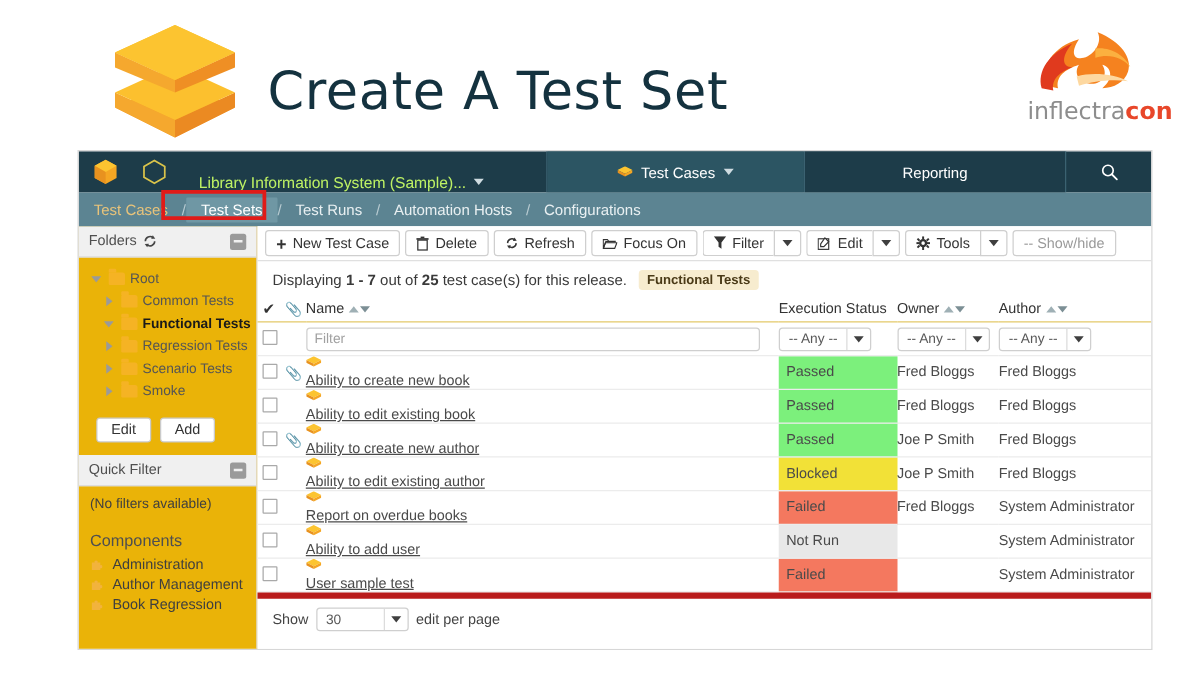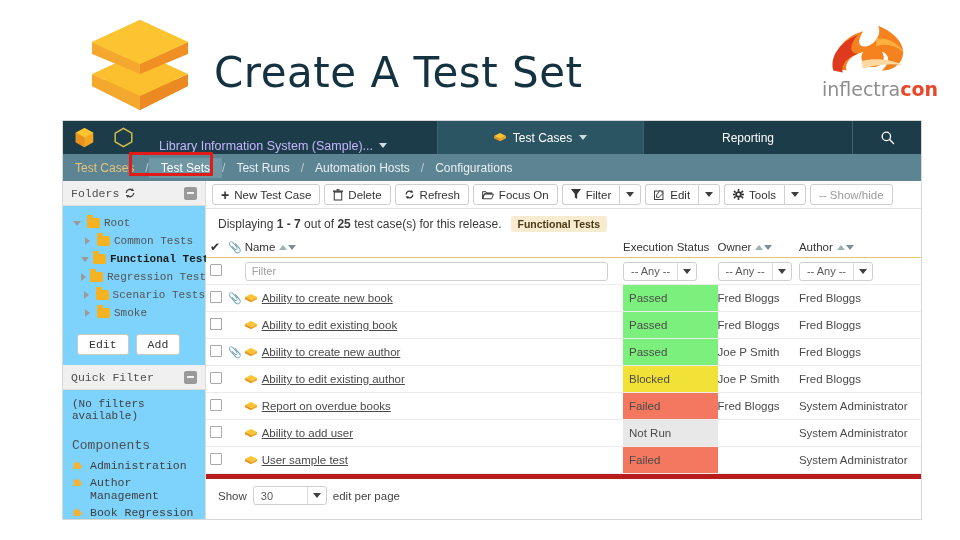--- a/index.html
+++ b/index.html
@@ -41,21 +41,21 @@
 
   
   .topbar {
     position: relative; height: 33px; background: #1d3c49;
     display: flex; align-items: center;
   }
   .tb-logo { width: 42px; display: flex; justify-content: center; align-items: center; }
   .hexo { width: 21px; height: 21px; }
   .tb-hex2 { width: 36px; display: flex; justify-content: center; align-items: center; }
   .tb-project {
-    color: #c4b5fd; font-size: 12.5px; padding-left: 18px; white-space: nowrap;
+    color: #bef264; font-size: 12.5px; padding-left: 18px; white-space: nowrap;
     display: flex; align-items: center; gap: 6px; margin-top: 16px;
   }
   .caret { width: 0; height: 0; border-left: 4px solid transparent;
            border-right: 4px solid transparent; border-top: 5px solid #cfdce1; }
   .tb-spacer { flex: 1; }
   .tb-tab {
     height: 33px; display: flex; align-items: center; gap: 7px;
     padding: 0 16px; color: #ffffff; font-size: 12px; white-space: nowrap;
   }
   .tb-tab.active { background: #2c5563; width: 205px; justify-content: center; }
@@ -72,21 +72,21 @@
   .ns-item.first { color: #e8c37a; padding-left: 12px; }
   .ns-item.sel { background: #6f97a4; color: #ffffff; padding: 3px 12px; border-radius: 1px; }
   .ns-sep { color: #b9ccd2; }
   .redbox {
     position: absolute; left: 66px; top: 31px; width: 84px; height: 24px;
     border: 3px solid #e01b18; z-index: 6;
   }
 
   
   .body-split { display: flex; height: 340px; }
-  .sidebar { width: 143px; border-right: 1px solid #dcdcdc; background: #7dd3fc; font-family: Liberation Mono, monospace; }
+  .sidebar { width: 143px; border-right: 1px solid #dcdcdc; background: #eab308; }
   .panel-head {
     height: 25px; background: #f0f0f0; border-bottom: 1px solid #dcdcdc;
     display: flex; align-items: center; padding: 0 8px; gap: 5px;
     color: #4f4f4f; font-size: 11.5px;
   }
   .ph-spacer { flex: 1; }
   .minus-btn {
     width: 13px; height: 13px; background: #9a9a9a; border-radius: 2px;
     display: flex; align-items: center; justify-content: center;
   }
@@ -169,21 +169,21 @@
   .filter-input {
     width: 96%; height: 19px; border: 1px solid #cfcfcf; border-radius: 3px;
     color: #a0a0a0; font-size: 11px; display: flex; align-items: center; padding: 0 6px;
   }
   .selwrap {
     display: inline-flex; align-items: center; border: 1px solid #cfcfcf;
     border-radius: 3px; height: 19px; background: #fff; overflow: hidden;
   }
   .selwrap .sv { padding: 0 7px; font-size: 11px; color: #5a5a5a; white-space: nowrap; }
   .selwrap .sa { border-left: 1px solid #dcdcdc; padding: 0 5px; display: flex; align-items: center; height: 100%; }
-  .namecell { display: flex; align-items: center; gap: 5px; }
+  .namecell { display: flex; align-items: flex-start; gap: 5px; flex-direction: column; }
   .diamond { width: 12px; height: 9px; flex: none; }
   .tname { color: #4a4a4a; text-decoration: underline; white-space: nowrap; }
   .statuscell { padding-left: 6px; font-size: 11.5px; color: #2d2d2d; }
   .footer-row {
     display: flex; align-items: center; gap: 6px;
     padding: 7px 0 0 12px; font-size: 11.5px; color: #444;
     border-top: 5px solid #b91c1c;
   }
 </style>
 </head>

